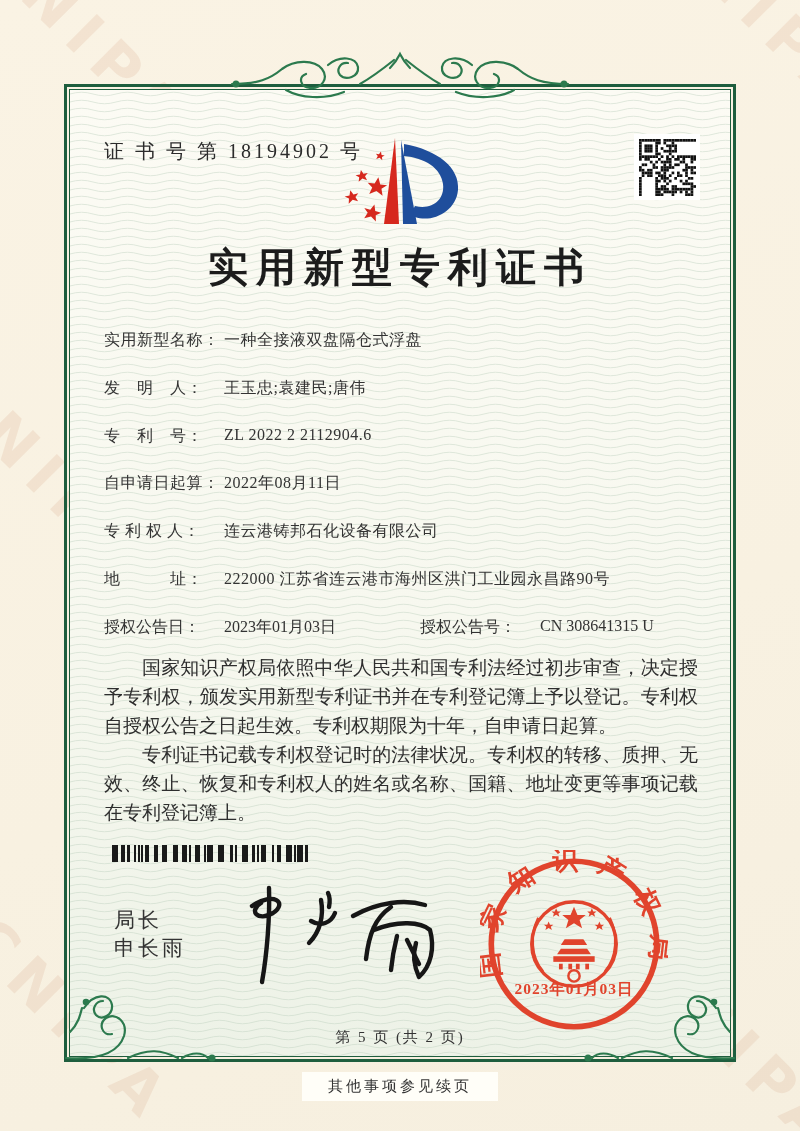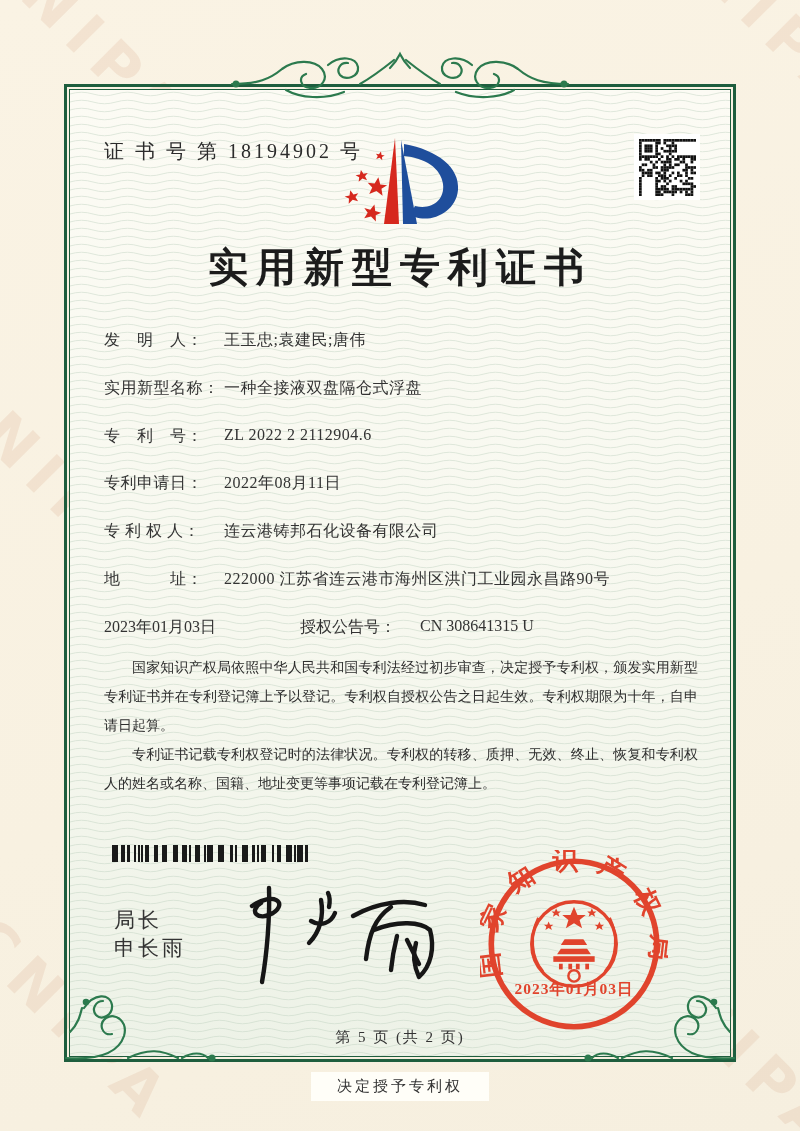--- a/index.html
+++ b/index.html
@@ -25,21 +25,21 @@
 
   .rows{position:absolute;left:104px;top:330px;width:594px;font-size:16px;color:#333;}
   .row{height:47.8px;display:flex;align-items:flex-start;}
   .flabel{flex:none;width:120px;letter-spacing:0.5px;}
   .fvalue{letter-spacing:0.5px;}
   .grant-row{display:flex;height:47.8px;}
   .grant-row .gl1{flex:none;width:120px;}
   .grant-row .gv1{flex:none;width:196px;}
   .grant-row .gl2{flex:none;width:120px;}
 
-  .paras{position:absolute;left:104px;top:653px;width:594px;font-size:14px;line-height:29px;color:#2e2e2e;text-align:justify;}
+  .paras{position:absolute;left:104px;top:653px;width:594px;font-size:19px;line-height:29px;color:#2e2e2e;text-align:justify;}
   .paras p{margin:0;text-indent:2em;}
 
   .barcode{position:absolute;left:112px;top:845px;height:17px;display:flex;align-items:stretch;}
   .barcode div{height:100%;}
 
   .signer{position:absolute;left:114px;top:906px;font-family:"Liberation Sans","DejaVu Sans",sans-serif;font-size:21px;color:#333;letter-spacing:3px;}
   .signer .name{}
   .signature{position:absolute;left:222px;top:882px;}
 
   .seal{position:absolute;left:480px;top:850px;opacity:0.93;}
@@ -342,44 +342,45 @@
         <rect x="46.14" y="54.29" width="2.71" height="2.71" fill="#111"></rect>
         <rect x="48.86" y="54.29" width="2.71" height="2.71" fill="#111"></rect>
         <rect x="51.57" y="54.29" width="2.71" height="2.71" fill="#111"></rect>
       </svg>
   </div>
 
   <div class="title">实用新型专利证书</div>
 
   <div class="rows">
     <div class="row">
+      <span class="flabel">实用新型名称：</span>
+      <span class="fvalue">一种全接液双盘隔仓式浮盘</span>
+    </div>
+    <div class="row">
       <span class="flabel">发　明　人：</span>
       <span class="fvalue">王玉忠;袁建民;唐伟</span>
-    </div>
-    <div class="row">
-      <span class="flabel">实用新型名称：</span>
-      <span class="fvalue">一种全接液双盘隔仓式浮盘</span>
     </div>
     <div class="row">
       <span class="flabel">专　利　号：</span>
       <span class="fvalue">ZL 2022 2 2112904.6</span>
     </div>
     <div class="row">
-      <span class="flabel">专利申请日：</span>
+      <span class="flabel">自申请日起算：</span>
       <span class="fvalue">2022年08月11日</span>
     </div>
     <div class="row">
       <span class="flabel">专 利 权 人：</span>
       <span class="fvalue">连云港铸邦石化设备有限公司</span>
     </div>
     <div class="row">
       <span class="flabel">地　　　址：</span>
       <span class="fvalue">222000 江苏省连云港市海州区洪门工业园永昌路90号</span>
     </div>
     <div class="grant-row">
+      <span class="gl1">授权公告日：</span>
       <span class="gv1">2023年01月03日</span>
       <span class="gl2">授权公告号：</span>
       <span class="gv2">CN 308641315 U</span>
     </div>
   </div>
 
   <div class="paras">
     <p>国家知识产权局依照中华人民共和国专利法经过初步审查，决定授予专利权，颁发实用新型专利证书并在专利登记簿上予以登记。专利权自授权公告之日起生效。专利权期限为十年，自申请日起算。</p>
     <p>专利证书记载专利权登记时的法律状况。专利权的转移、质押、无效、终止、恢复和专利权人的姓名或名称、国籍、地址变更等事项记载在专利登记簿上。</p>
   </div>
@@ -487,15 +488,15 @@
       <rect x="94" y="121" width="4" height="6" stroke="none"></rect>
       <rect x="102" y="121" width="4" height="6" stroke="none"></rect>
       <rect x="112" y="121" width="4" height="6" stroke="none"></rect>
       <circle cx="100" cy="134" r="6" fill="none" stroke-width="2.6"></circle>
     </g>
     <text x="100" y="153" text-anchor="middle" font-size="16.5" font-weight="bold" fill="#e0371f" letter-spacing="1" font-family="Liberation Serif,serif">2023年01月03日</text>
   </svg>
 
   <div class="page-num">第 5 页 (共 2 页)</div>
 
-  <div class="note">决定授予专利权</div>
+  <div class="note">其他事项参见续页</div>
 
 </div>
 
 </body></html>

